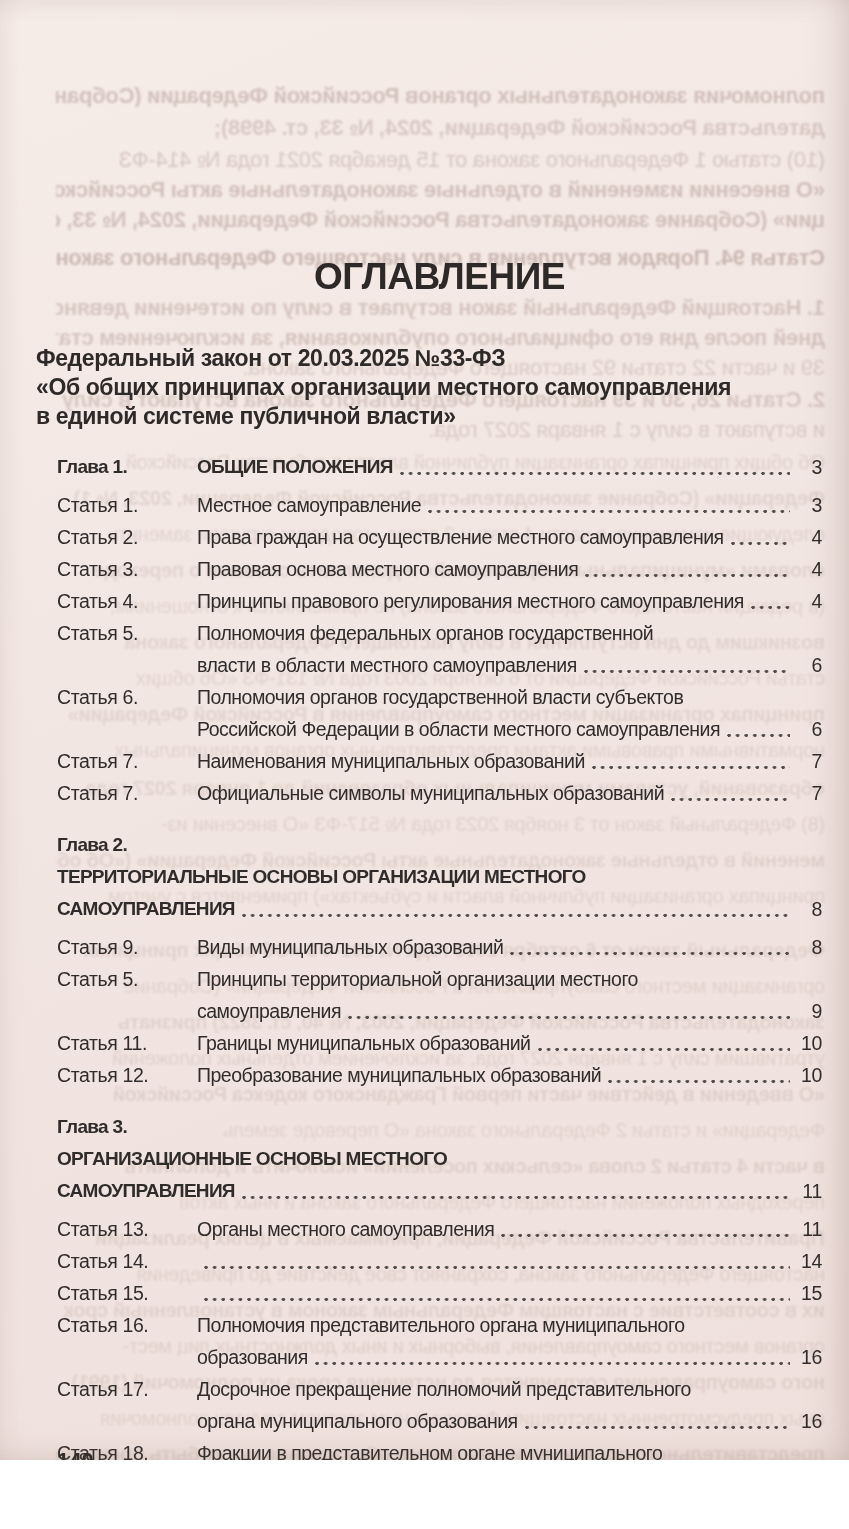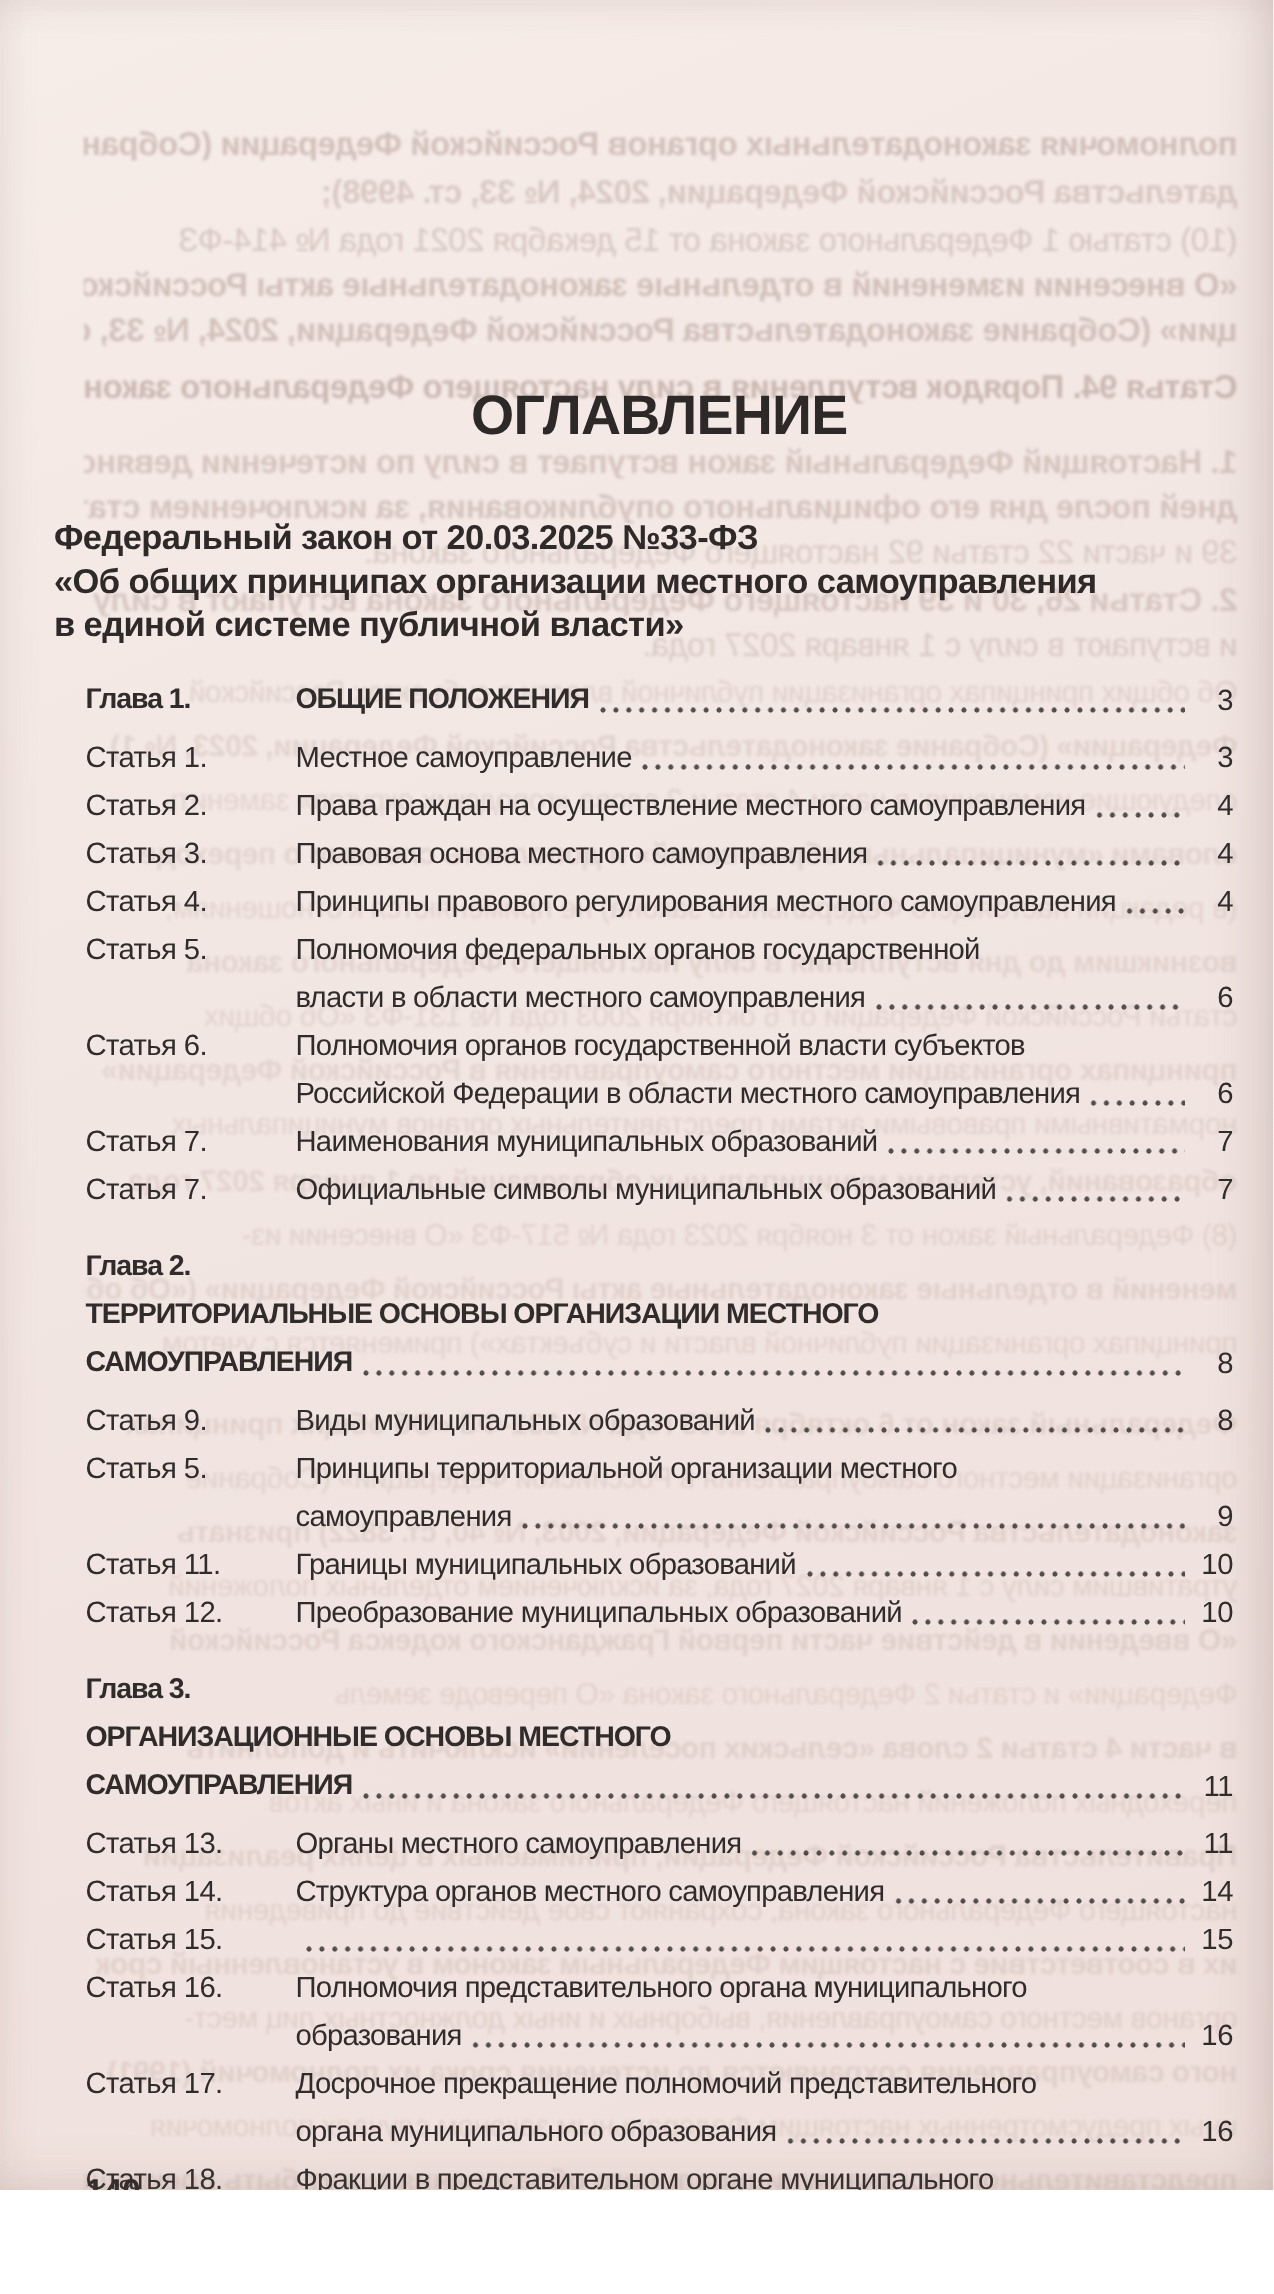--- a/index.html
+++ b/index.html
@@ -279,21 +279,20 @@
               <span class="txt">Органы местного самоуправления</span>
               <span class="leader"></span>
               <span class="pg">11</span>
             </div>
           </div>
         </div>
         <div class="entry article">
           <div class="label">Статья 14.</div>
           <div class="body">
             <div class="line">
-              <span class="txt">Структура органов местного самоуправления</span>
               <span class="leader"></span>
               <span class="pg">14</span>
             </div>
           </div>
         </div>
         <div class="entry article">
           <div class="label">Статья 15.</div>
           <div class="body">
             <div class="line">
               <span class="leader"></span>

